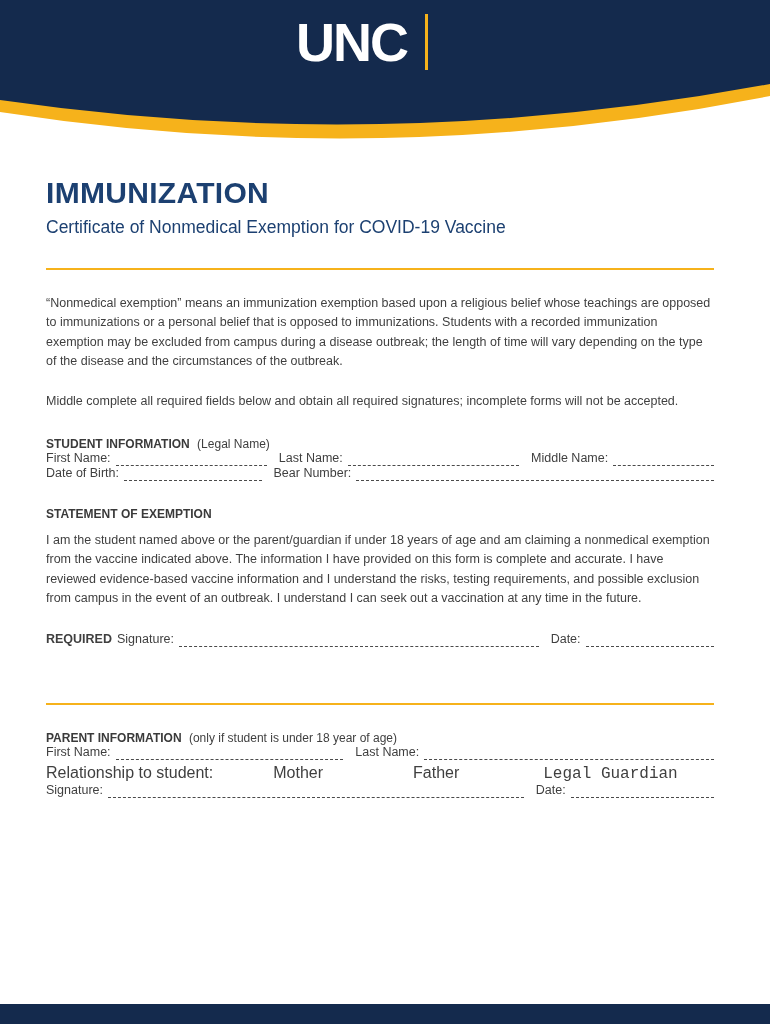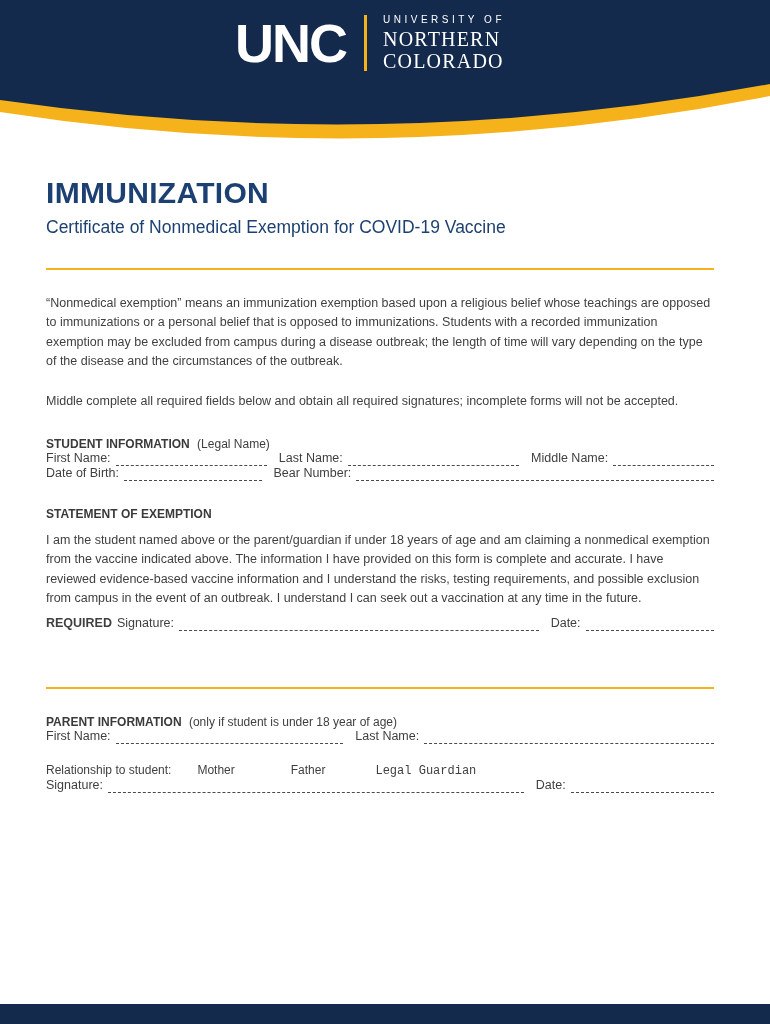--- a/index.html
+++ b/index.html
@@ -60,23 +60,23 @@
   }
   .row .lbl{white-space:nowrap;padding-right:5px;line-height:1.2;}
   .row .lbl.gap{margin-left:12px;}
   .row .bold{font-weight:bold;}
   .blank{
     border-bottom:1.2px dashed #4a4a4a;
     height:13px;min-width:40px;
   }
   .f10{flex:1.0;} .f11{flex:1.1;} .f14{flex:1.4;}
   .f15{flex:1.5;} .f17{flex:1.7;} .f26{flex:2.6;} .f28{flex:2.8;} .f29{flex:2.9;}
-  .required-row{margin-top:8px;}
+  .required-row{margin-top:24px;}
   .rule2{margin-top:56px;}
-  .rel-row{margin-top:19px;font-size:12px;display:flex;align-items:baseline;}
+  .rel-row{margin-top:4px;font-size:16px;display:flex;align-items:baseline;gap:34px;}
   .rel-opt{display:inline-block;}
   .rel-opt.o1{margin-left:26px;}
   .rel-opt.o2{margin-left:56px;}
   .rel-opt.o3{margin-left:50px;font-family:Liberation Mono, monospace;}
   
   .footer-bar{
     position:absolute;left:0;bottom:0;width:770px;height:20px;
     background:#142a4d;
   }
 </style>
@@ -86,25 +86,20 @@
 <div class="page">
 
   <div class="header">
     <svg width="770" height="152" viewBox="0 0 770 152">
       <path d="M0,0 H770 V96 Q385,172 0,112 Z" fill="#f6b21b"></path>
       <path d="M0,0 H770 V84 Q385,156 0,100 Z" fill="#142a4d"></path>
     </svg>
     <div class="logo">
       <span class="unc">UNC</span>
       <span class="logo-divider"></span>
-      <div class="logo-text">
-        <span class="uof">UNIVERSITY OF</span>
-        <span class="serifline">NORTHERN</span>
-        <span class="serifline">COLORADO</span>
-      </div>
     </div>
   </div>
 
   <div class="content">
 
     <h1 class="page-title">IMMUNIZATION</h1>
     <h2 class="page-subtitle">Certificate of Nonmedical Exemption for COVID-19 Vaccine</h2>
 
     <hr class="gold-rule">
 

